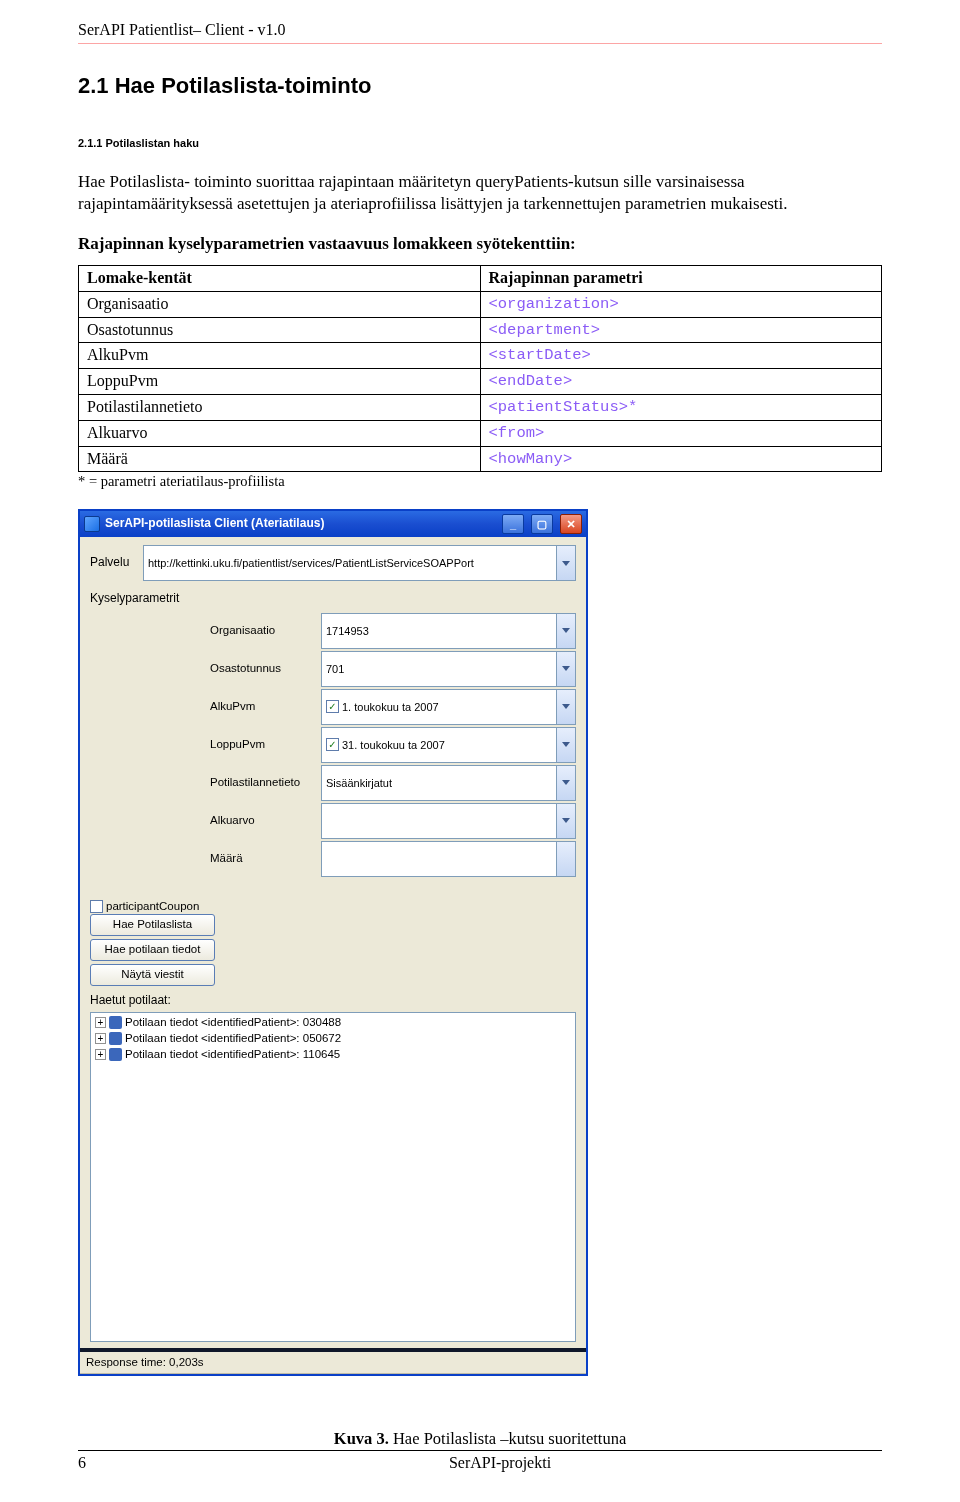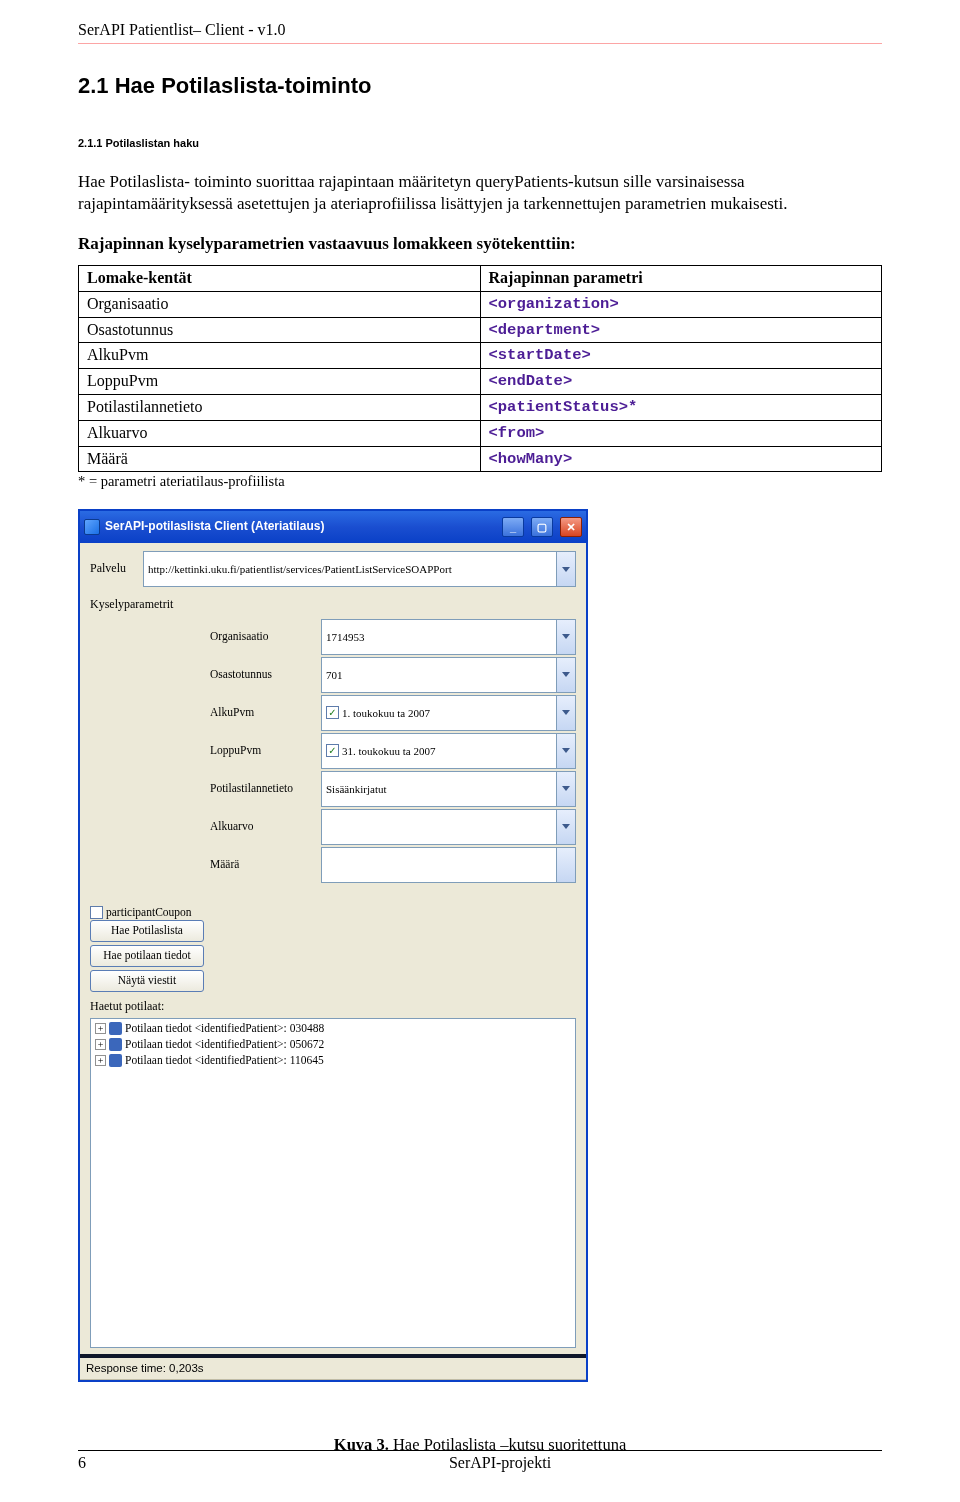--- a/index.html
+++ b/index.html
@@ -49,35 +49,35 @@
   table.param-table th, table.param-table td {
     border: 1px solid #000;
     padding: 2px 8px;
     text-align: left;
     vertical-align: top;
   }
   table.param-table th {
     font-weight: bold;
     width: 50%;
   }
-  .mono { font-family: "Courier New", monospace; color: #4c1d95; font-size: 15.5px; font-weight: bold; }
+  .mono { font-family: "Courier New", monospace; color: #8b5cf6; font-size: 15.5px; }
   .footnote { font-size: 14.5px; margin-bottom: 18px; }
 
   
   .dialog {
     width: 510px;
     border: 2px solid #0a40c7;
     background: #ece9d8;
     font-family: Tahoma, Arial, sans-serif;
     font-size: 12px;
     color: #000;
     margin-bottom: 52px;
   }
   .titlebar {
-    height: 32px;
+    height: 26px;
     background: linear-gradient(to bottom, #2a6be3 0%, #1a4ed0 50%, #0a40c7 100%);
     color: #fff;
     display: flex;
     align-items: center;
     padding: 0 4px;
     font-weight: bold;
     font-size: 12px;
     gap: 5px;
   }
   .app-icon {
@@ -93,21 +93,21 @@
     border: 1px solid #093a9f;
     border-radius: 2px;
     color: #fff;
     display: flex; align-items: center; justify-content: center;
     font-size: 11px;
     font-weight: bold;
     margin-left: 2px;
     cursor: default;
   }
   .win-btn.close { background: linear-gradient(to bottom,#f49a85,#d94521); border-color:#8a1f05;}
-  .dialog-body { padding: 8px 10px 6px 10px; font-family: Liberation Serif, serif; }
+  .dialog-body { padding: 8px 10px 6px 10px; }
   .row { display: flex; align-items: center; margin-bottom: 4px; }
   .row .lbl { width: 53px; }
   .dd {
     flex: 1;
     border: 1px solid #7f9db9;
     background: #fff;
     height: 36px;
     display: flex;
     align-items: center;
     padding-left: 4px;
@@ -135,21 +135,21 @@
   .form-grid { margin-left: 120px; }
   .frow { display:flex; align-items:center; margin-bottom:2px; gap:6px; }
   .frow .flbl { width: 105px; text-align: left; font-size:11.5px; }
   .frow .fdd { width: 220px; }
   .chkbox {
     width:13px; height:13px; border:1px solid #5e7cab; background:#fff;
     display:inline-flex; align-items:center; justify-content:center;
     margin-right:3px; font-size:10px; color:#1f7d1f;
   }
   .xp-btn {
-    width: 114px;
+    width: 125px;
     height: 22px;
     border: 1px solid #5a7db5;
     border-radius: 3px;
     background: linear-gradient(to bottom,#fff,#eceade);
     font-size: 11.5px;
     display:flex; align-items:center; justify-content:center;
     margin-bottom: 3px;
     cursor: default;
   }
   .chk-row { display:flex; align-items:center; margin: 12px 0 0 0; font-size:11.5px; }

